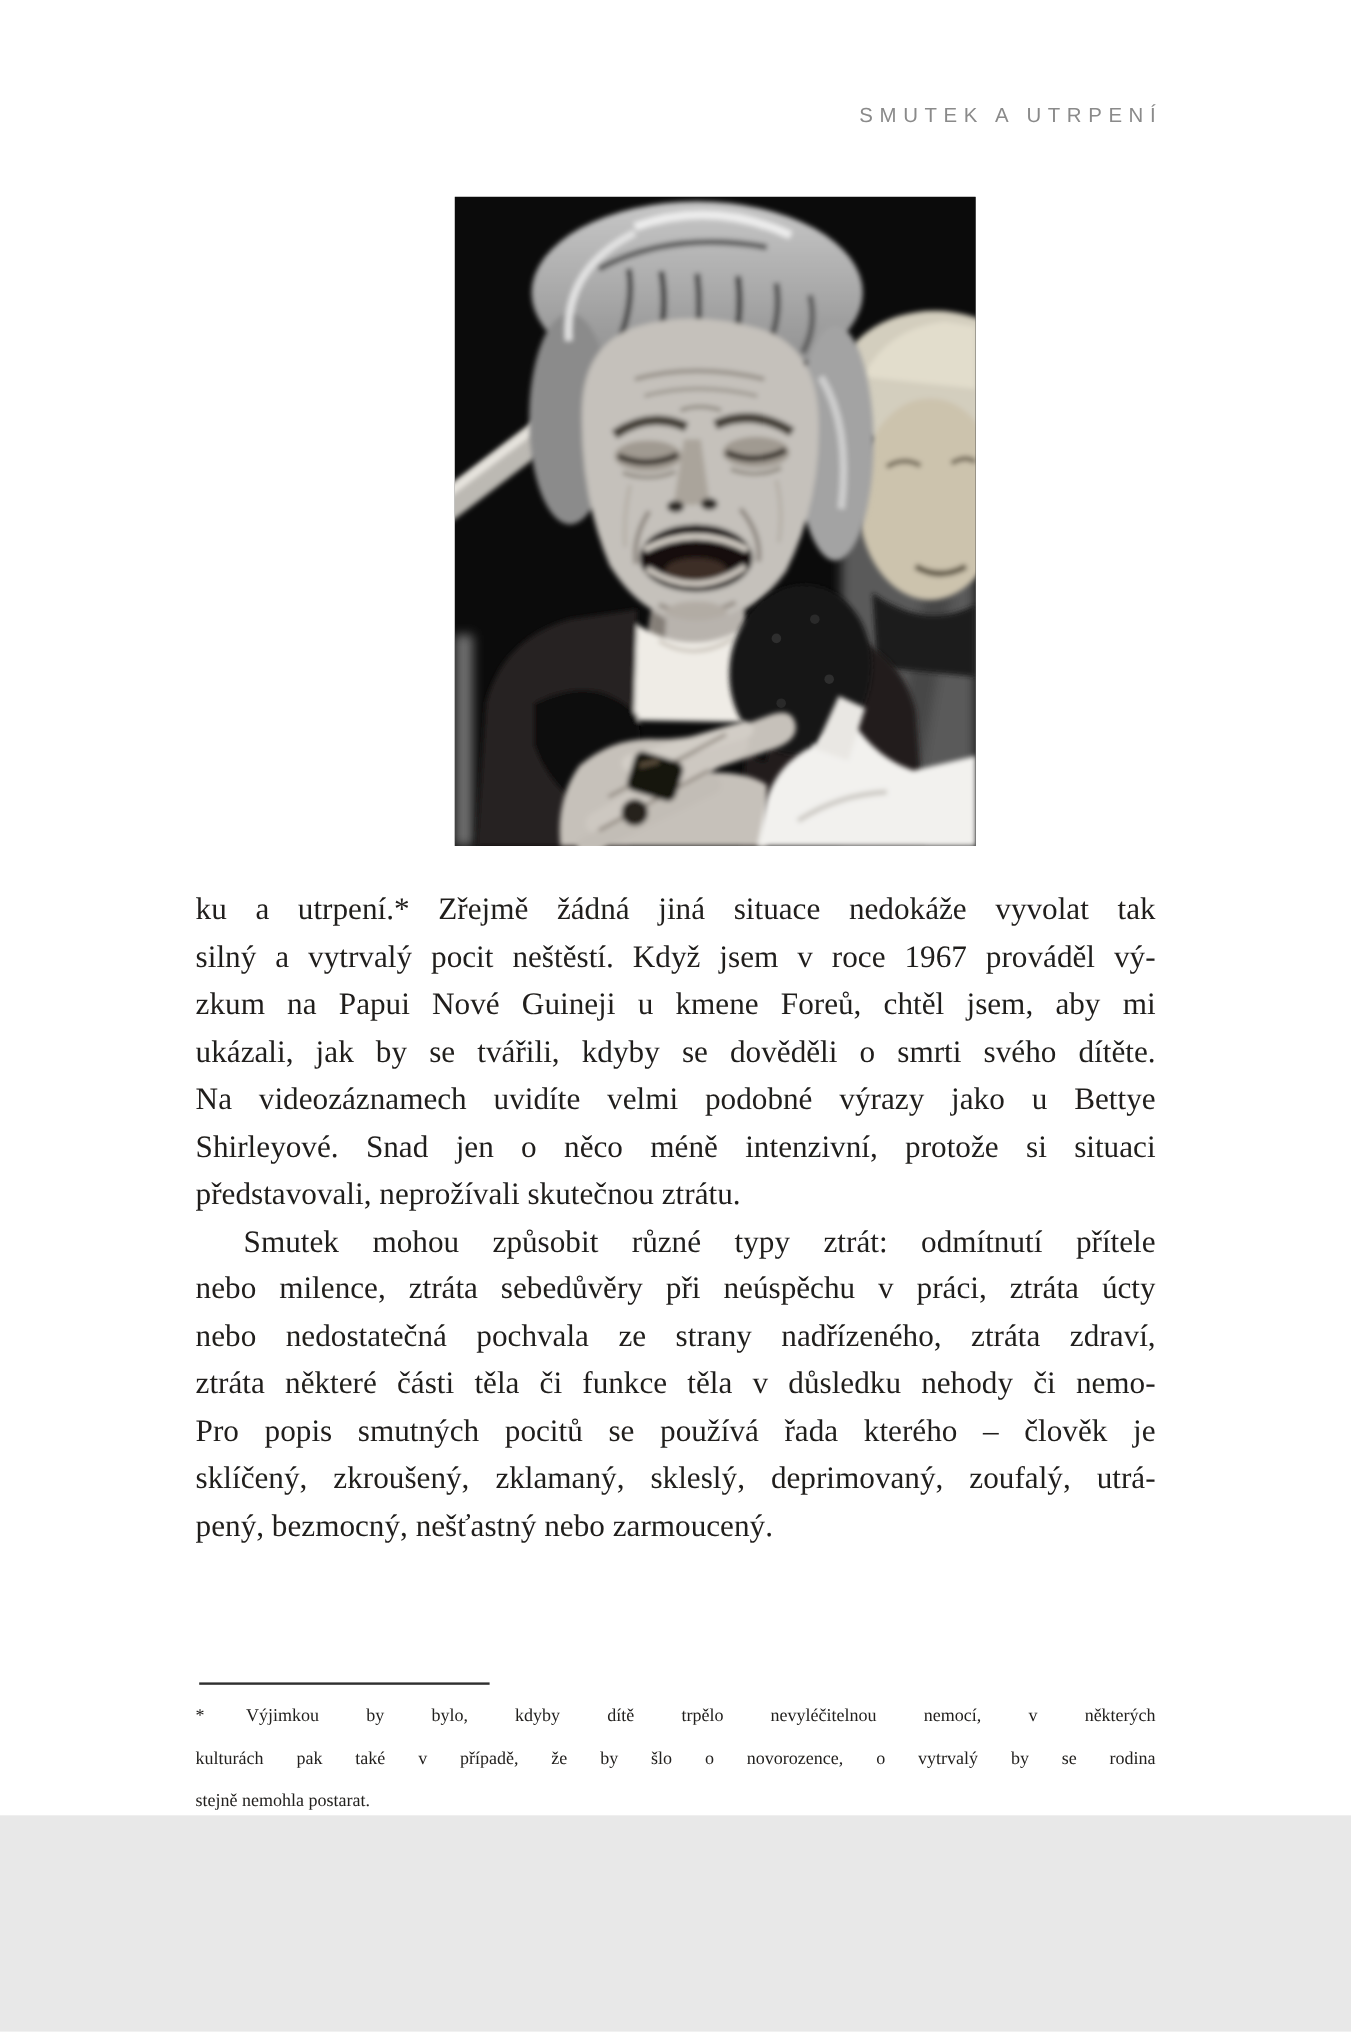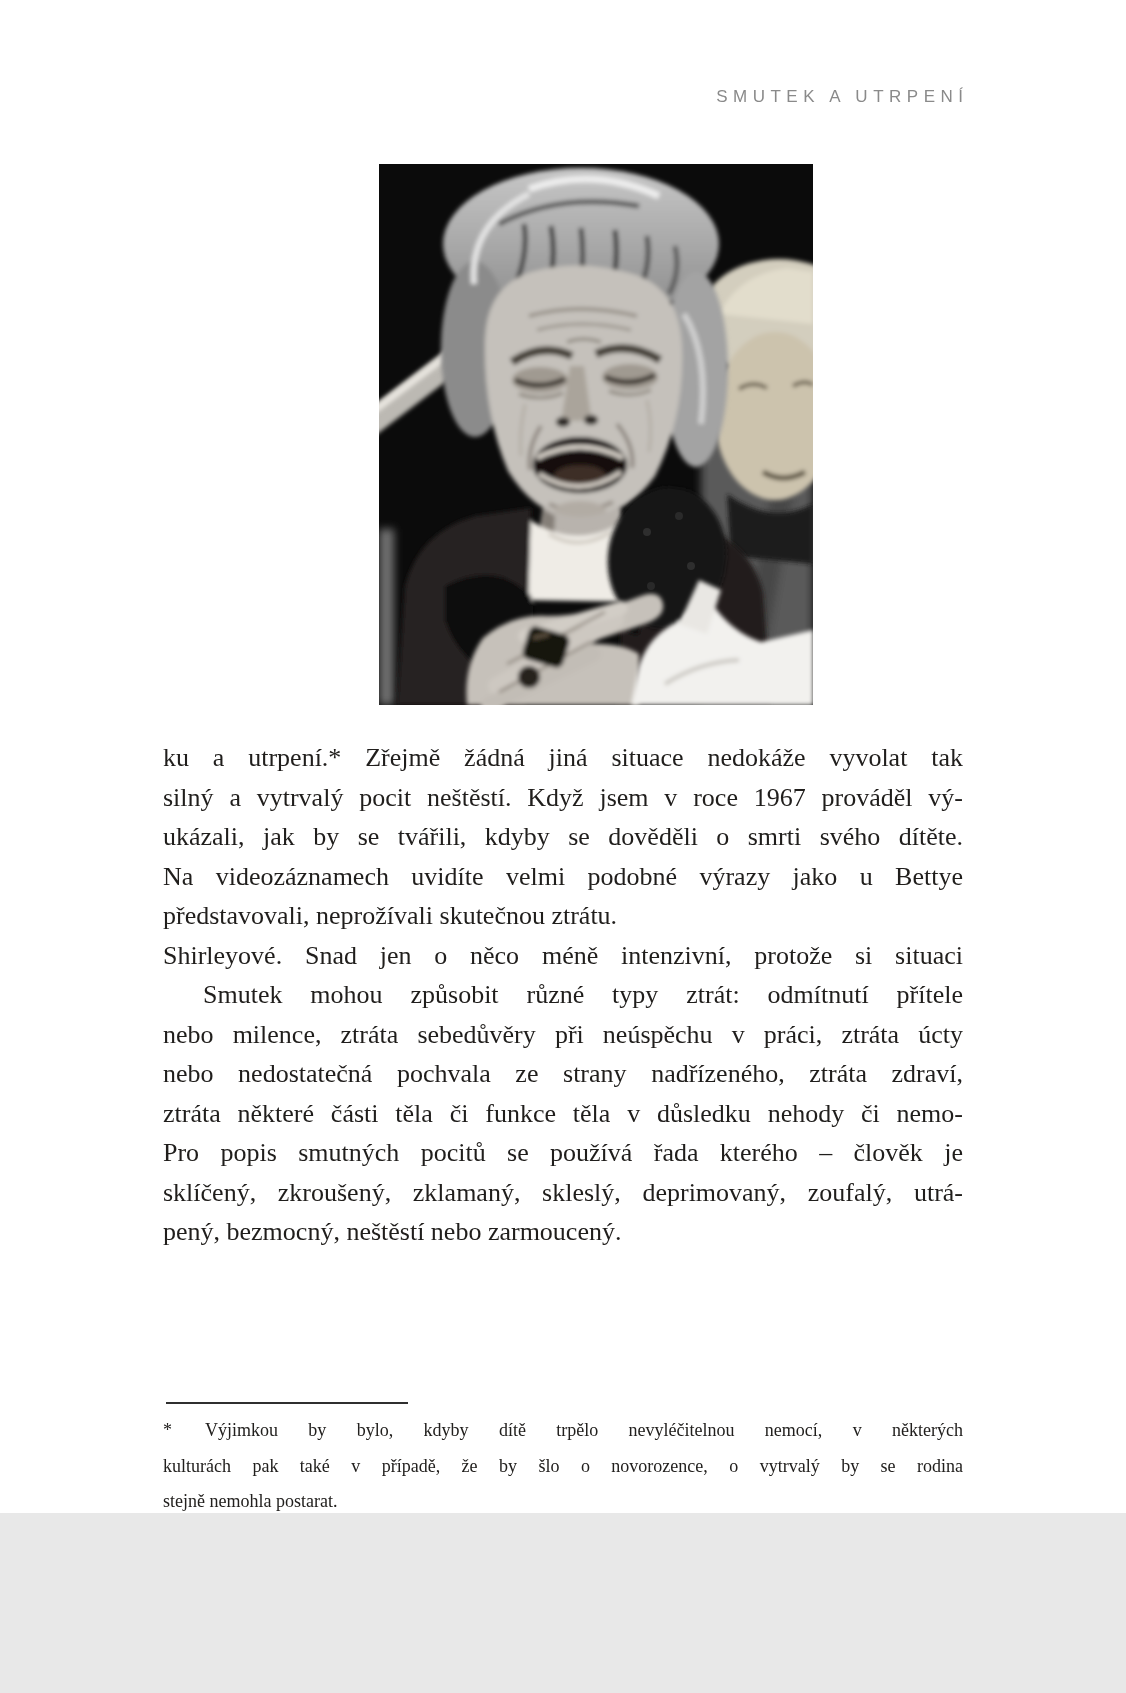--- a/index.html
+++ b/index.html
@@ -40,21 +40,21 @@
   .line{white-space:normal;}
   .line--indent{text-indent:40px;}
   .line--end{text-align-last:left;}
   
   .footnote-divider{
     position:absolute;left:166px;top:1402px;
     width:242px;height:0;border-top:2px solid #2f2f2f;
   }
   .footnote{
     position:absolute;left:163px;top:1413px;width:800px;
-    color:#22201e;font-size:18px;
+    color:#22201e;font-size:15px;
   }
   .fn-line{
     height:35.5px;line-height:35.5px;
     text-align:justify;text-align-last:justify;
   }
   .fn-line--end{text-align-last:left;}
   .fn-marker{display:inline-block;width:42px;}
   
   .folio{
     position:absolute;top:1578px;right:143px;
@@ -206,33 +206,34 @@
         <path d="M300 460 L320 416 L342 426 L328 470 Z" fill="#e9e7e3"></path>
         <path d="M286 520 Q320 498 360 496" stroke="#cbc8c2" stroke-width="4" fill="none"></path>
       </g>
     </svg>
   </div>
 
   <div class="body-text">
     <div>
       <div class="line">ku a utrpení.* Zřejmě žádná jiná situace nedokáže vyvolat tak</div>
       <div class="line">silný a vytrvalý pocit neštěstí. Když jsem v roce 1967 prováděl vý-</div>
+      <div class="line">zkum na Papui Nové Guineji u kmene Foreů, chtěl jsem, aby mi</div>
       <div class="line">ukázali, jak by se tvářili, kdyby se dověděli o smrti svého dítěte.</div>
       <div class="line">Na videozáznamech uvidíte velmi podobné výrazy jako u Bettye</div>
+      <div class="line">Shirleyové. Snad jen o něco méně intenzivní, protože si situaci</div>
       <div class="line line--end">představovali, neprožívali skutečnou ztrátu.</div>
-      <div class="line">Shirleyové. Snad jen o něco méně intenzivní, protože si situaci</div>
     </div>
     <div>
       <div class="line line--indent">Smutek mohou způsobit různé typy ztrát: odmítnutí přítele</div>
       <div class="line">nebo milence, ztráta sebedůvěry při neúspěchu v práci, ztráta úcty</div>
       <div class="line">nebo nedostatečná pochvala ze strany nadřízeného, ztráta zdraví,</div>
       <div class="line">ztráta některé části těla či funkce těla v důsledku nehody či nemo-</div>
       <div class="line">Pro popis smutných pocitů se používá řada kterého – člověk je</div>
       <div class="line">sklíčený, zkroušený, zklamaný, skleslý, deprimovaný, zoufalý, utrá-</div>
-      <div class="line line--end">pený, bezmocný, neštěstí nebo zarmoucený.</div>
+      <div class="line line--end">pený, bezmocný, nešťastný nebo zarmoucený.</div>
     </div>
   </div>
 
   <div class="footnote-divider"></div>
   <div class="footnote">
     <div class="fn-line"><span class="fn-marker">*</span><span>Výjimkou by bylo, kdyby dítě trpělo nevyléčitelnou nemocí, v některých</span></div>
     <div class="fn-line">kulturách pak také v případě, že by šlo o novorozence, o vytrvalý by se rodina</div>
     <div class="fn-line fn-line--end">stejně nemohla postarat.</div>
   </div>
 

